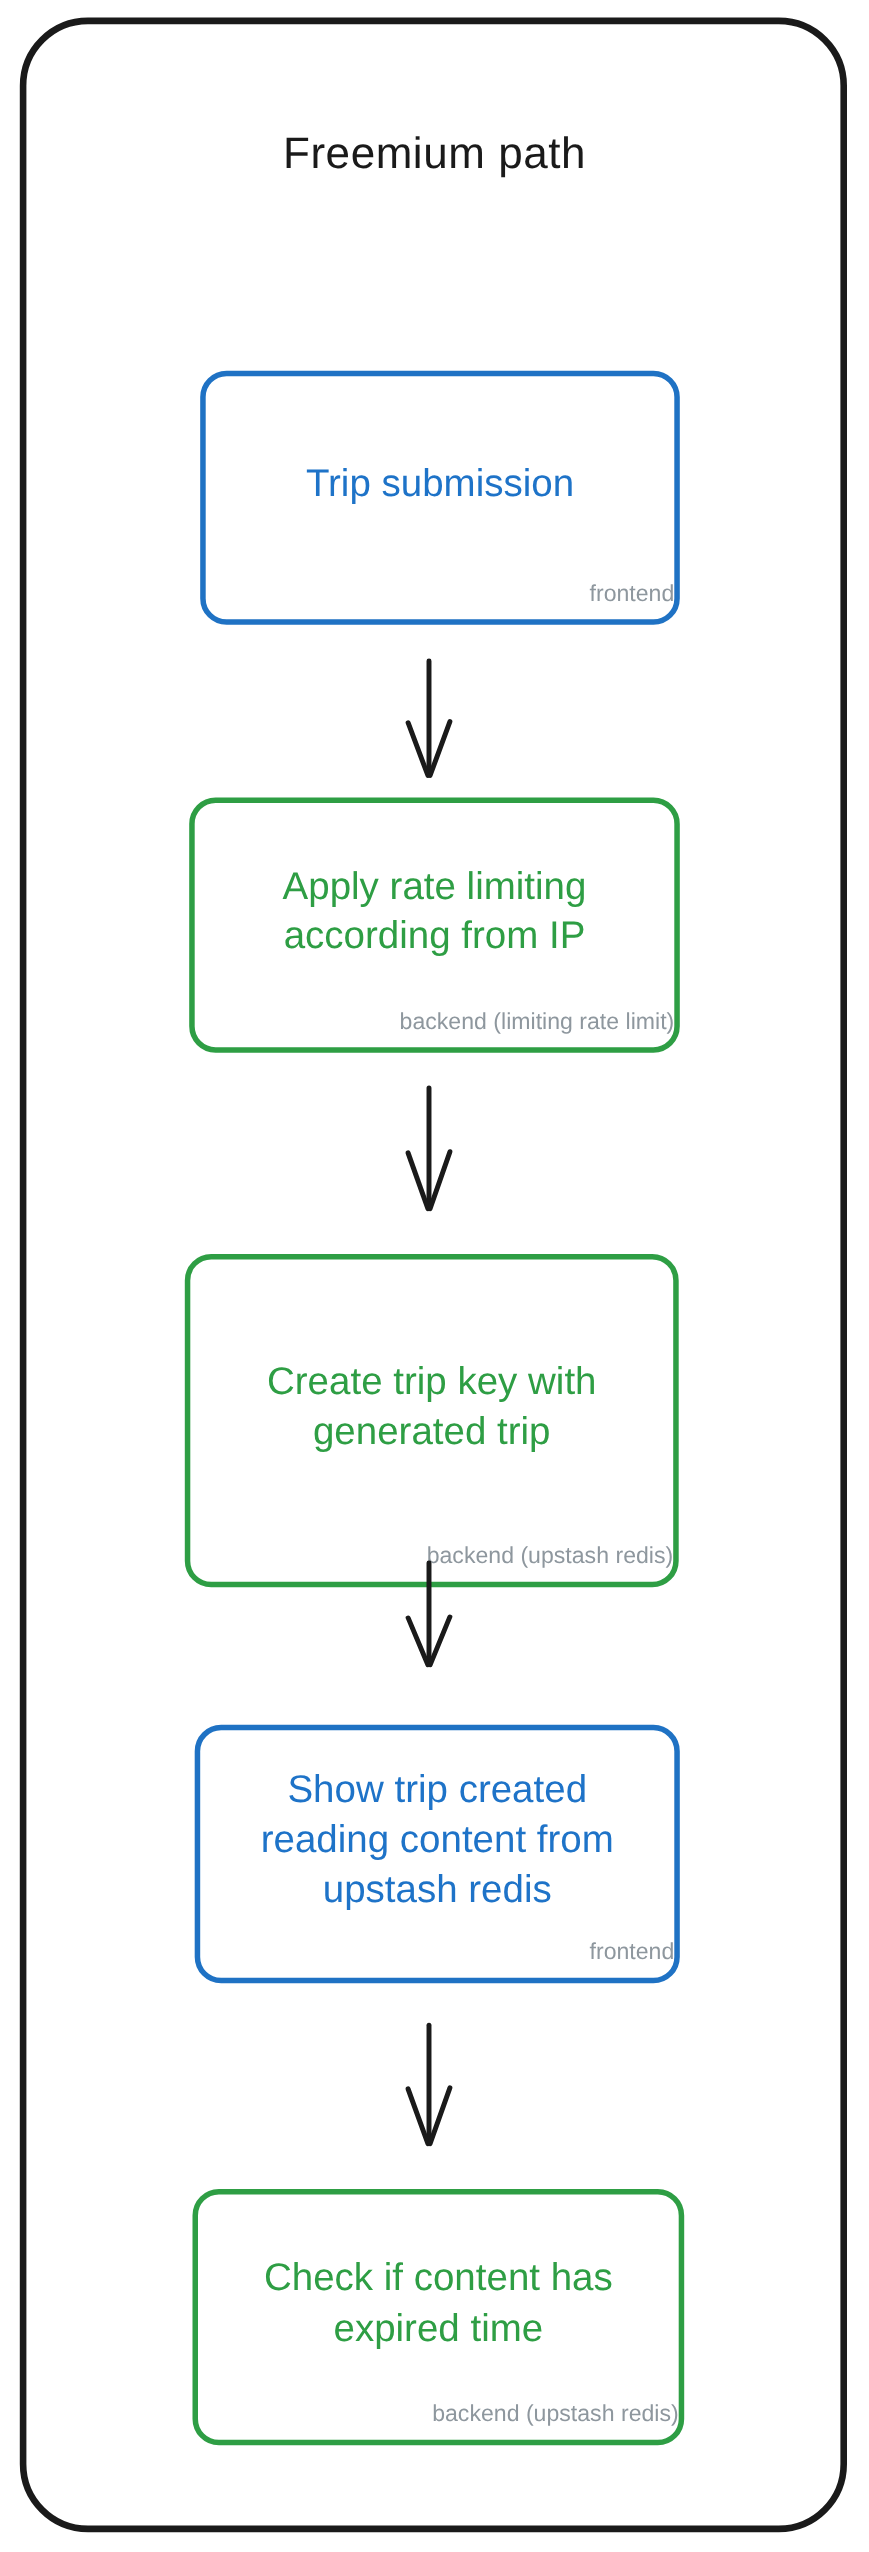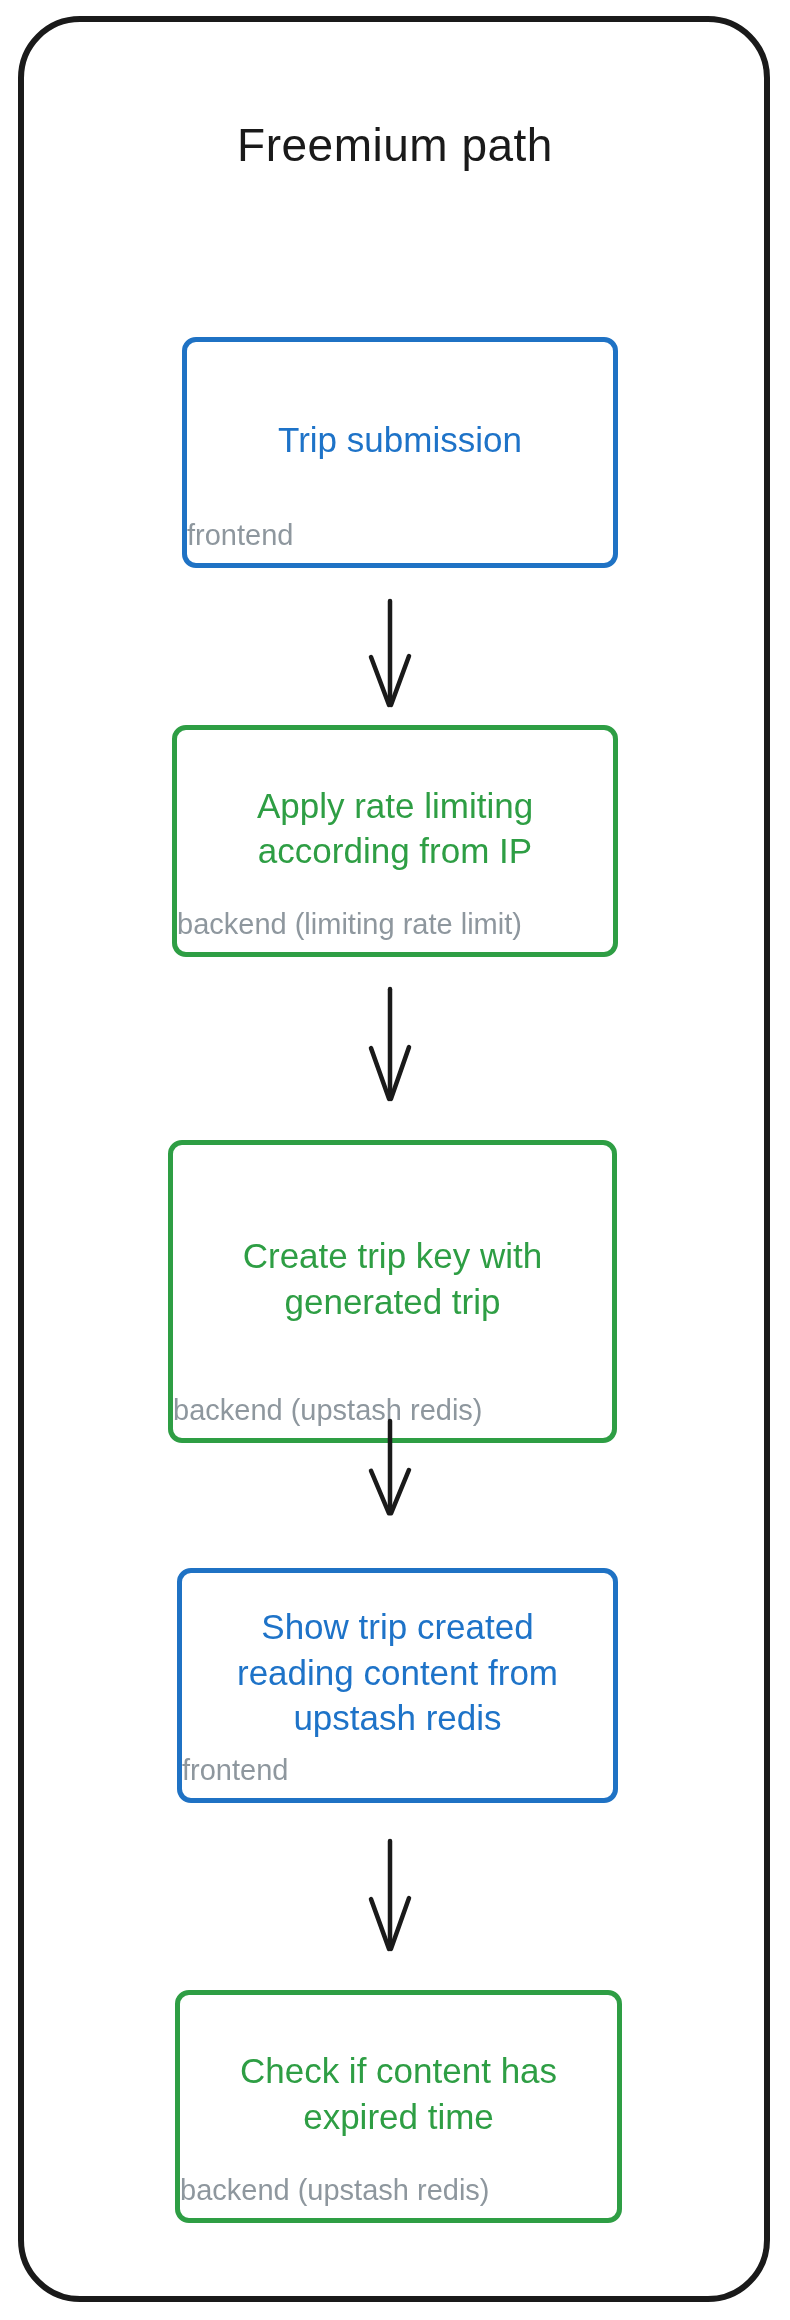--- a/index.html
+++ b/index.html
@@ -25,47 +25,47 @@
     border: 6px solid #1a1a1a;
     border-radius: 62px;
     background: #ffffff;
   }
   .diagram-title {
     position: absolute;
     left: 0;
     top: 118px;
     width: 790px;
     text-align: center;
-    font-size: 46px;
+    font-size: 40px;
     letter-spacing: 0.5px;
     color: #1a1a1a;
   }
   .flow-node {
     position: absolute;
     box-sizing: border-box;
-    border-radius: 14px;
+    border-radius: 24px;
     background: #ffffff;
     display: flex;
     align-items: center;
     justify-content: center;
     text-align: center;
     padding: 20px 24px 46px 24px;
   }
   .flow-node .node-label {
     font-size: 35px;
     line-height: 1.3;
     max-width: 400px;
   }
   .flow-node .node-sublabel {
     position: absolute;
     left: 0;
     right: 0;
     bottom: 11px;
-    text-align: left;
-    font-size: 29px;
+    text-align: right;
+    font-size: 21px;
     color: #8e979e;
     white-space: nowrap;
   }
   .node--blue  { border: 5px solid #1f72c4; }
   .node--blue .node-label { color: #1e73c8; }
   .node--green { border: 5px solid #2e9e44; }
   .node--green .node-label { color: #2e9e44; }
 
   .node-pos-0 { left: 182px; top: 337px;  width: 436px; height: 231px; }
   .node-pos-1 { left: 172px; top: 725px;  width: 446px; height: 232px; }

